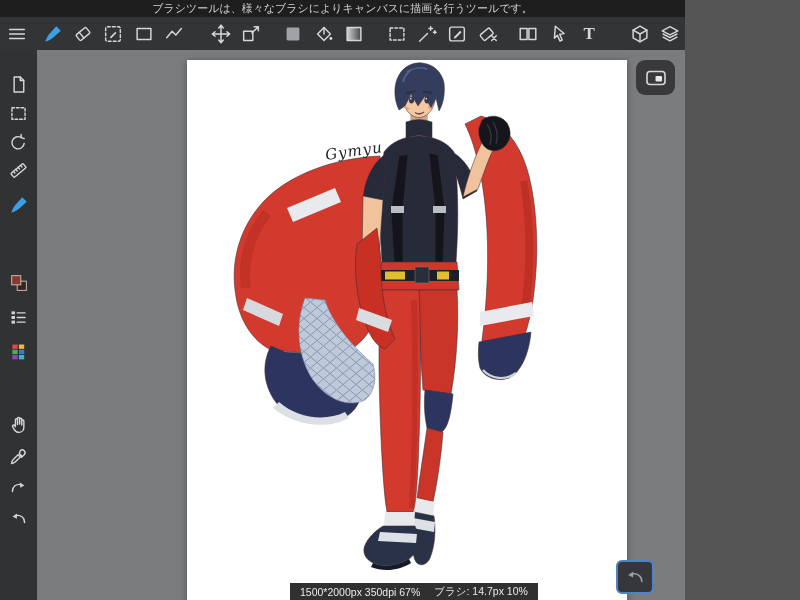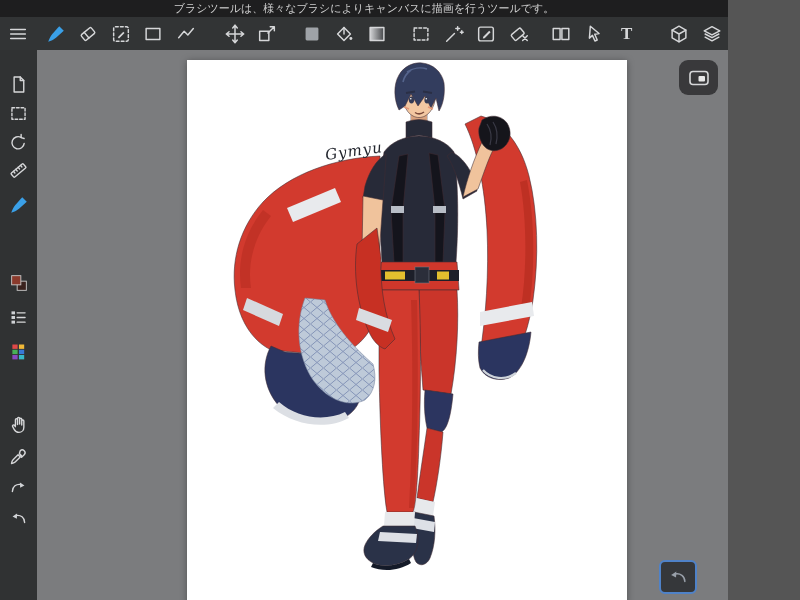--- a/index.html
+++ b/index.html
@@ -1,17 +1,17 @@
 <!DOCTYPE html>
 <html><head>
 <meta charset="utf-8">
 <style>
   html,body{margin:0;padding:0;background:#555;}
-  .app{position:relative;width:728px;height:600px;overflow:hidden;background:#5eead4;
-       font-family:"Liberation Sans",sans-serif;-webkit-user-select:none;user-select:none;}
+  .app{position:relative;width:677px;height:600px;overflow:hidden;background:#5eead4;
+       font-family:"Liberation Sans",sans-serif;-webkit-user-select:none;user-select:none;padding-left:8px;}
   
   .help-bar{position:absolute;top:0;left:0;right:0;height:17px;background:#1e1e1f;
             color:#d2d2d2;font-size:11px;display:flex;align-items:center;justify-content:center;}
   
   .toolbar{position:absolute;top:17px;left:0;right:0;height:33px;background:#323435;
            display:flex;align-items:center;padding-left:2px;}
   .tb{width:35px;height:30px;background:none;border:none;padding:0;margin:0;
       display:flex;align-items:center;justify-content:center;cursor:default;}
   .ic{stroke:#d6d7d9;fill:none;stroke-width:1.6;stroke-linecap:round;stroke-linejoin:round;}
   .ml5{margin-left:5px;} .ml10{margin-left:10px;} .ml12{margin-left:12px;}
@@ -345,14 +345,18 @@
     </button>
 
     <button class="undo-float">
       <svg class="ic" viewBox="0 0 24 24" width="24" height="24">
           <path d="M19.5 17 C19.5 11 14.5 7.5 8.5 8.8"></path>
           <path d="M4.5 9.8 L10.2 6 L9.9 12.6 Z" fill="#99a0aa" stroke="none"></path>
         </svg>
     </button>
   </div>
 
+  <div class="status-bar">
+    <span>1500*2000px 350dpi 67%</span>
+    <span class="brush-info">ブラシ: 14.7px 10%</span>
+  </div>
 
 </div>
 
 </body></html>

